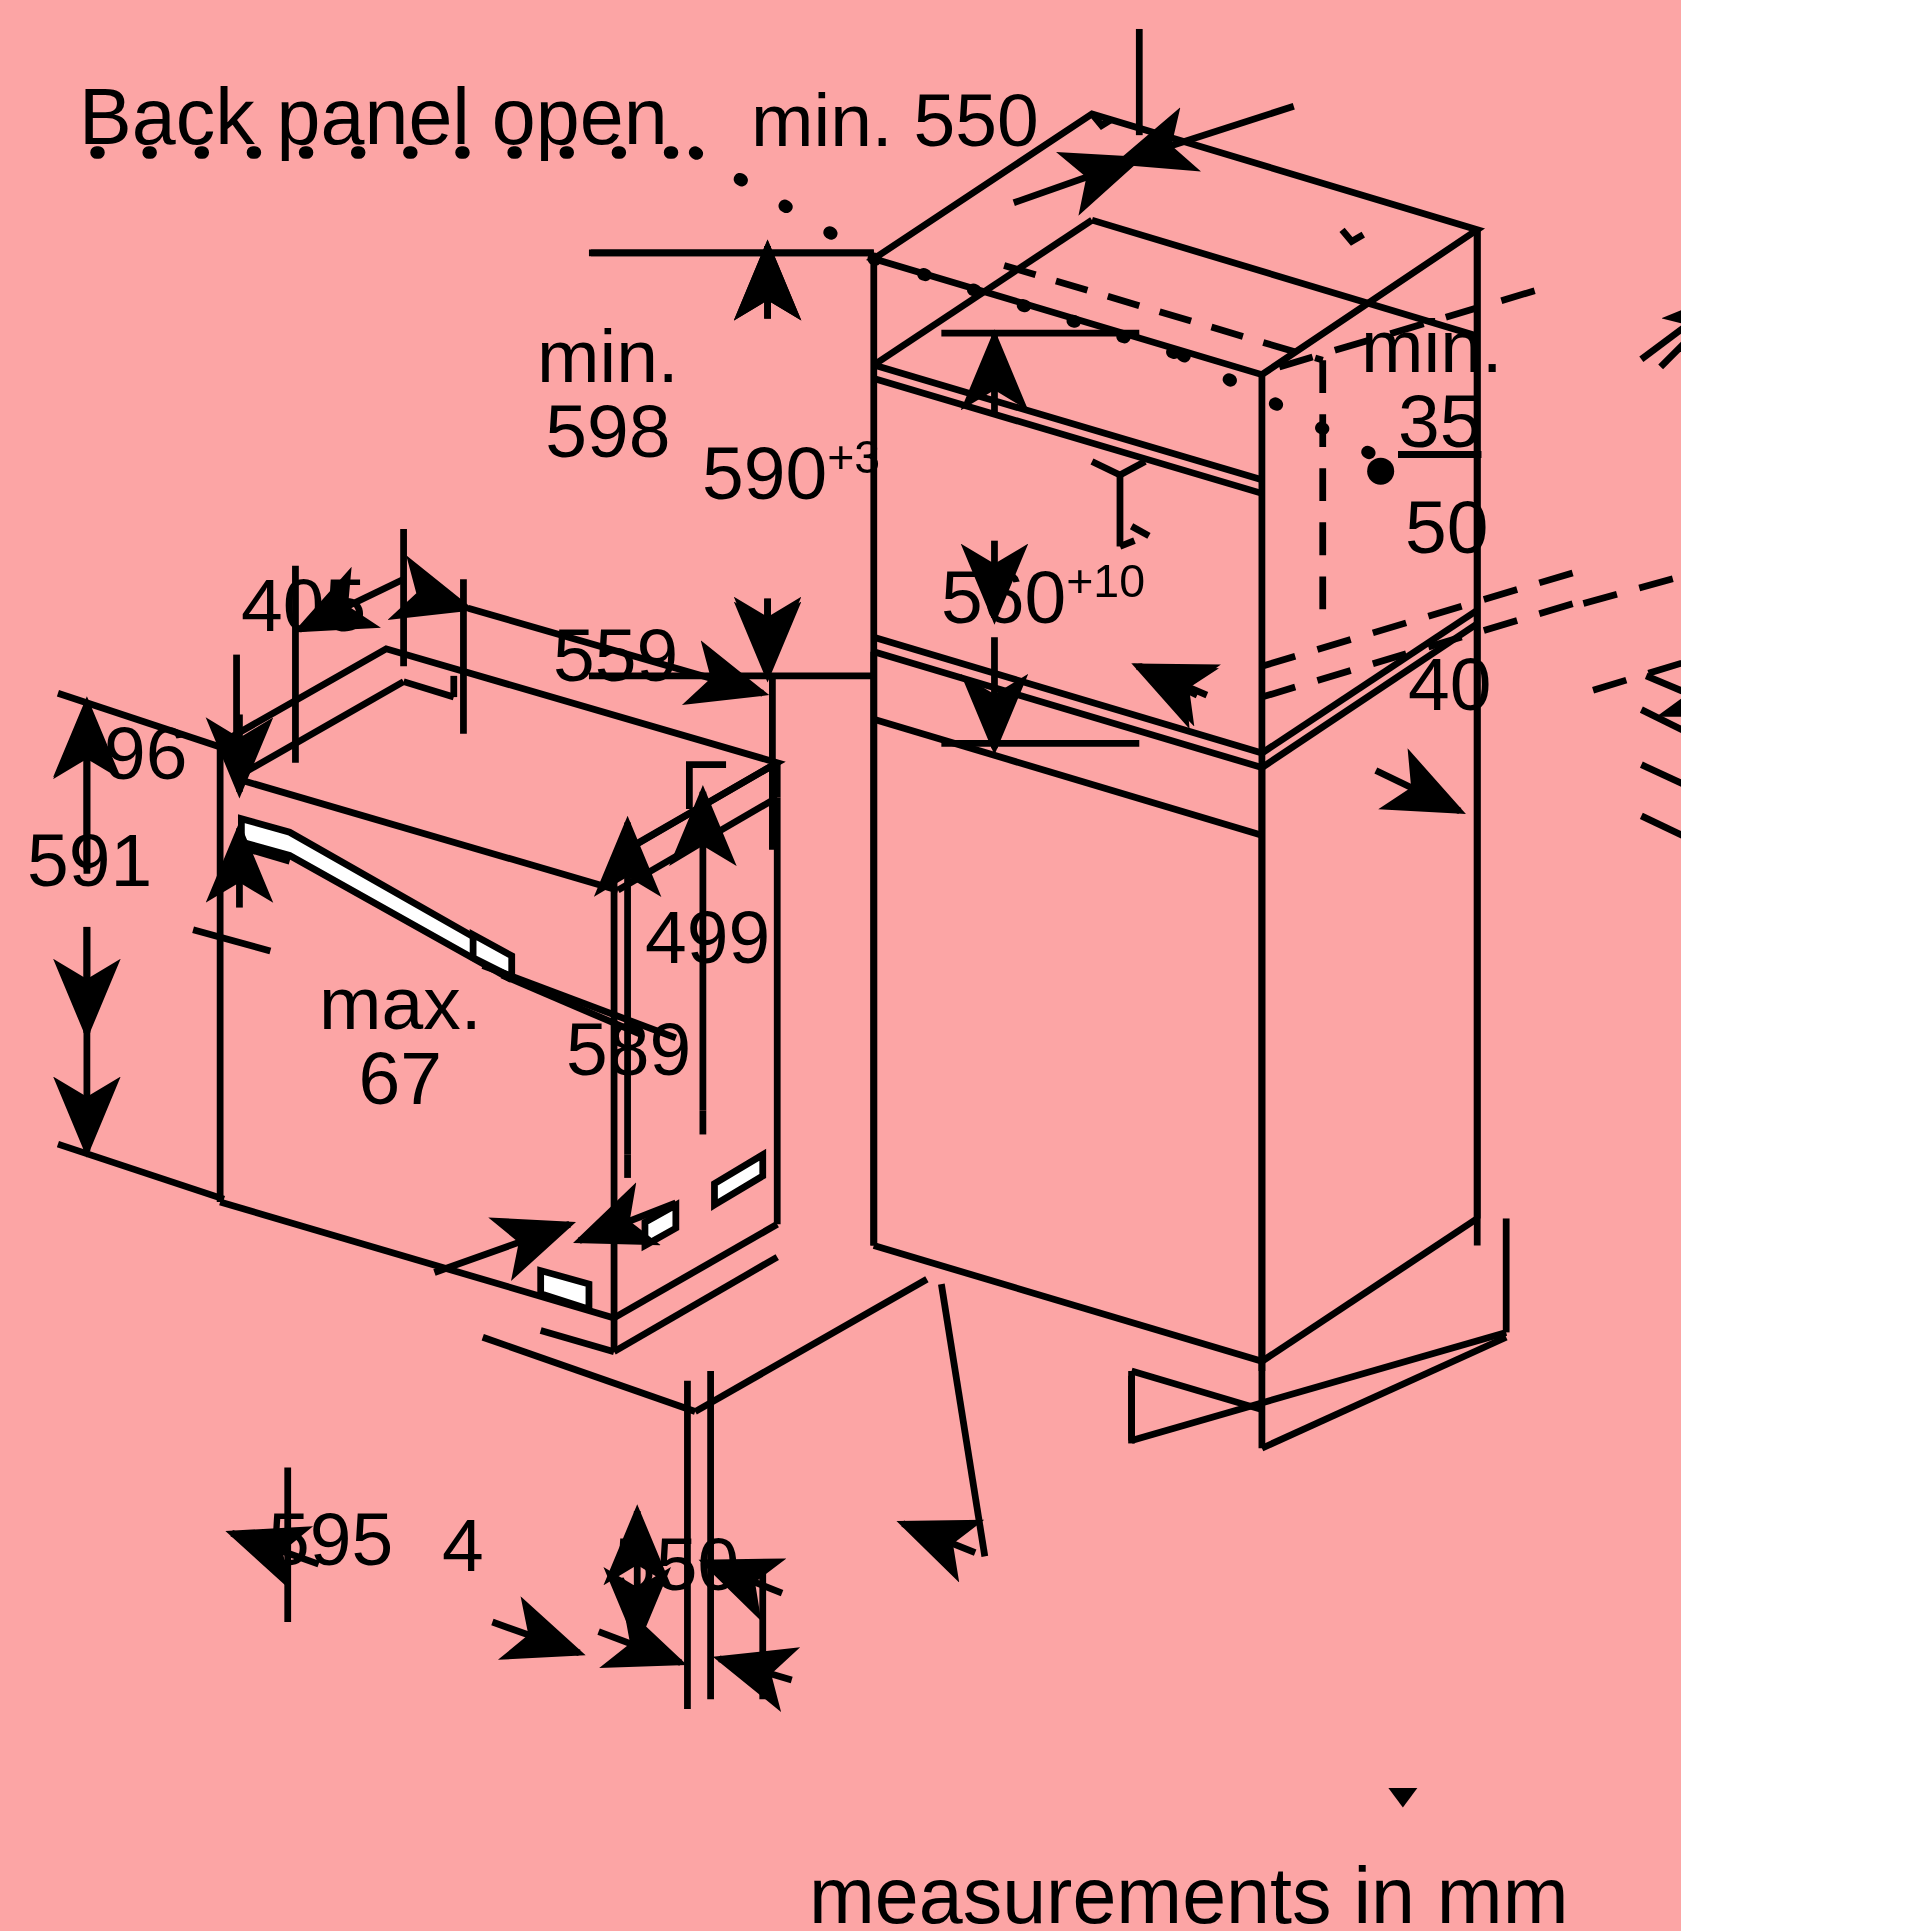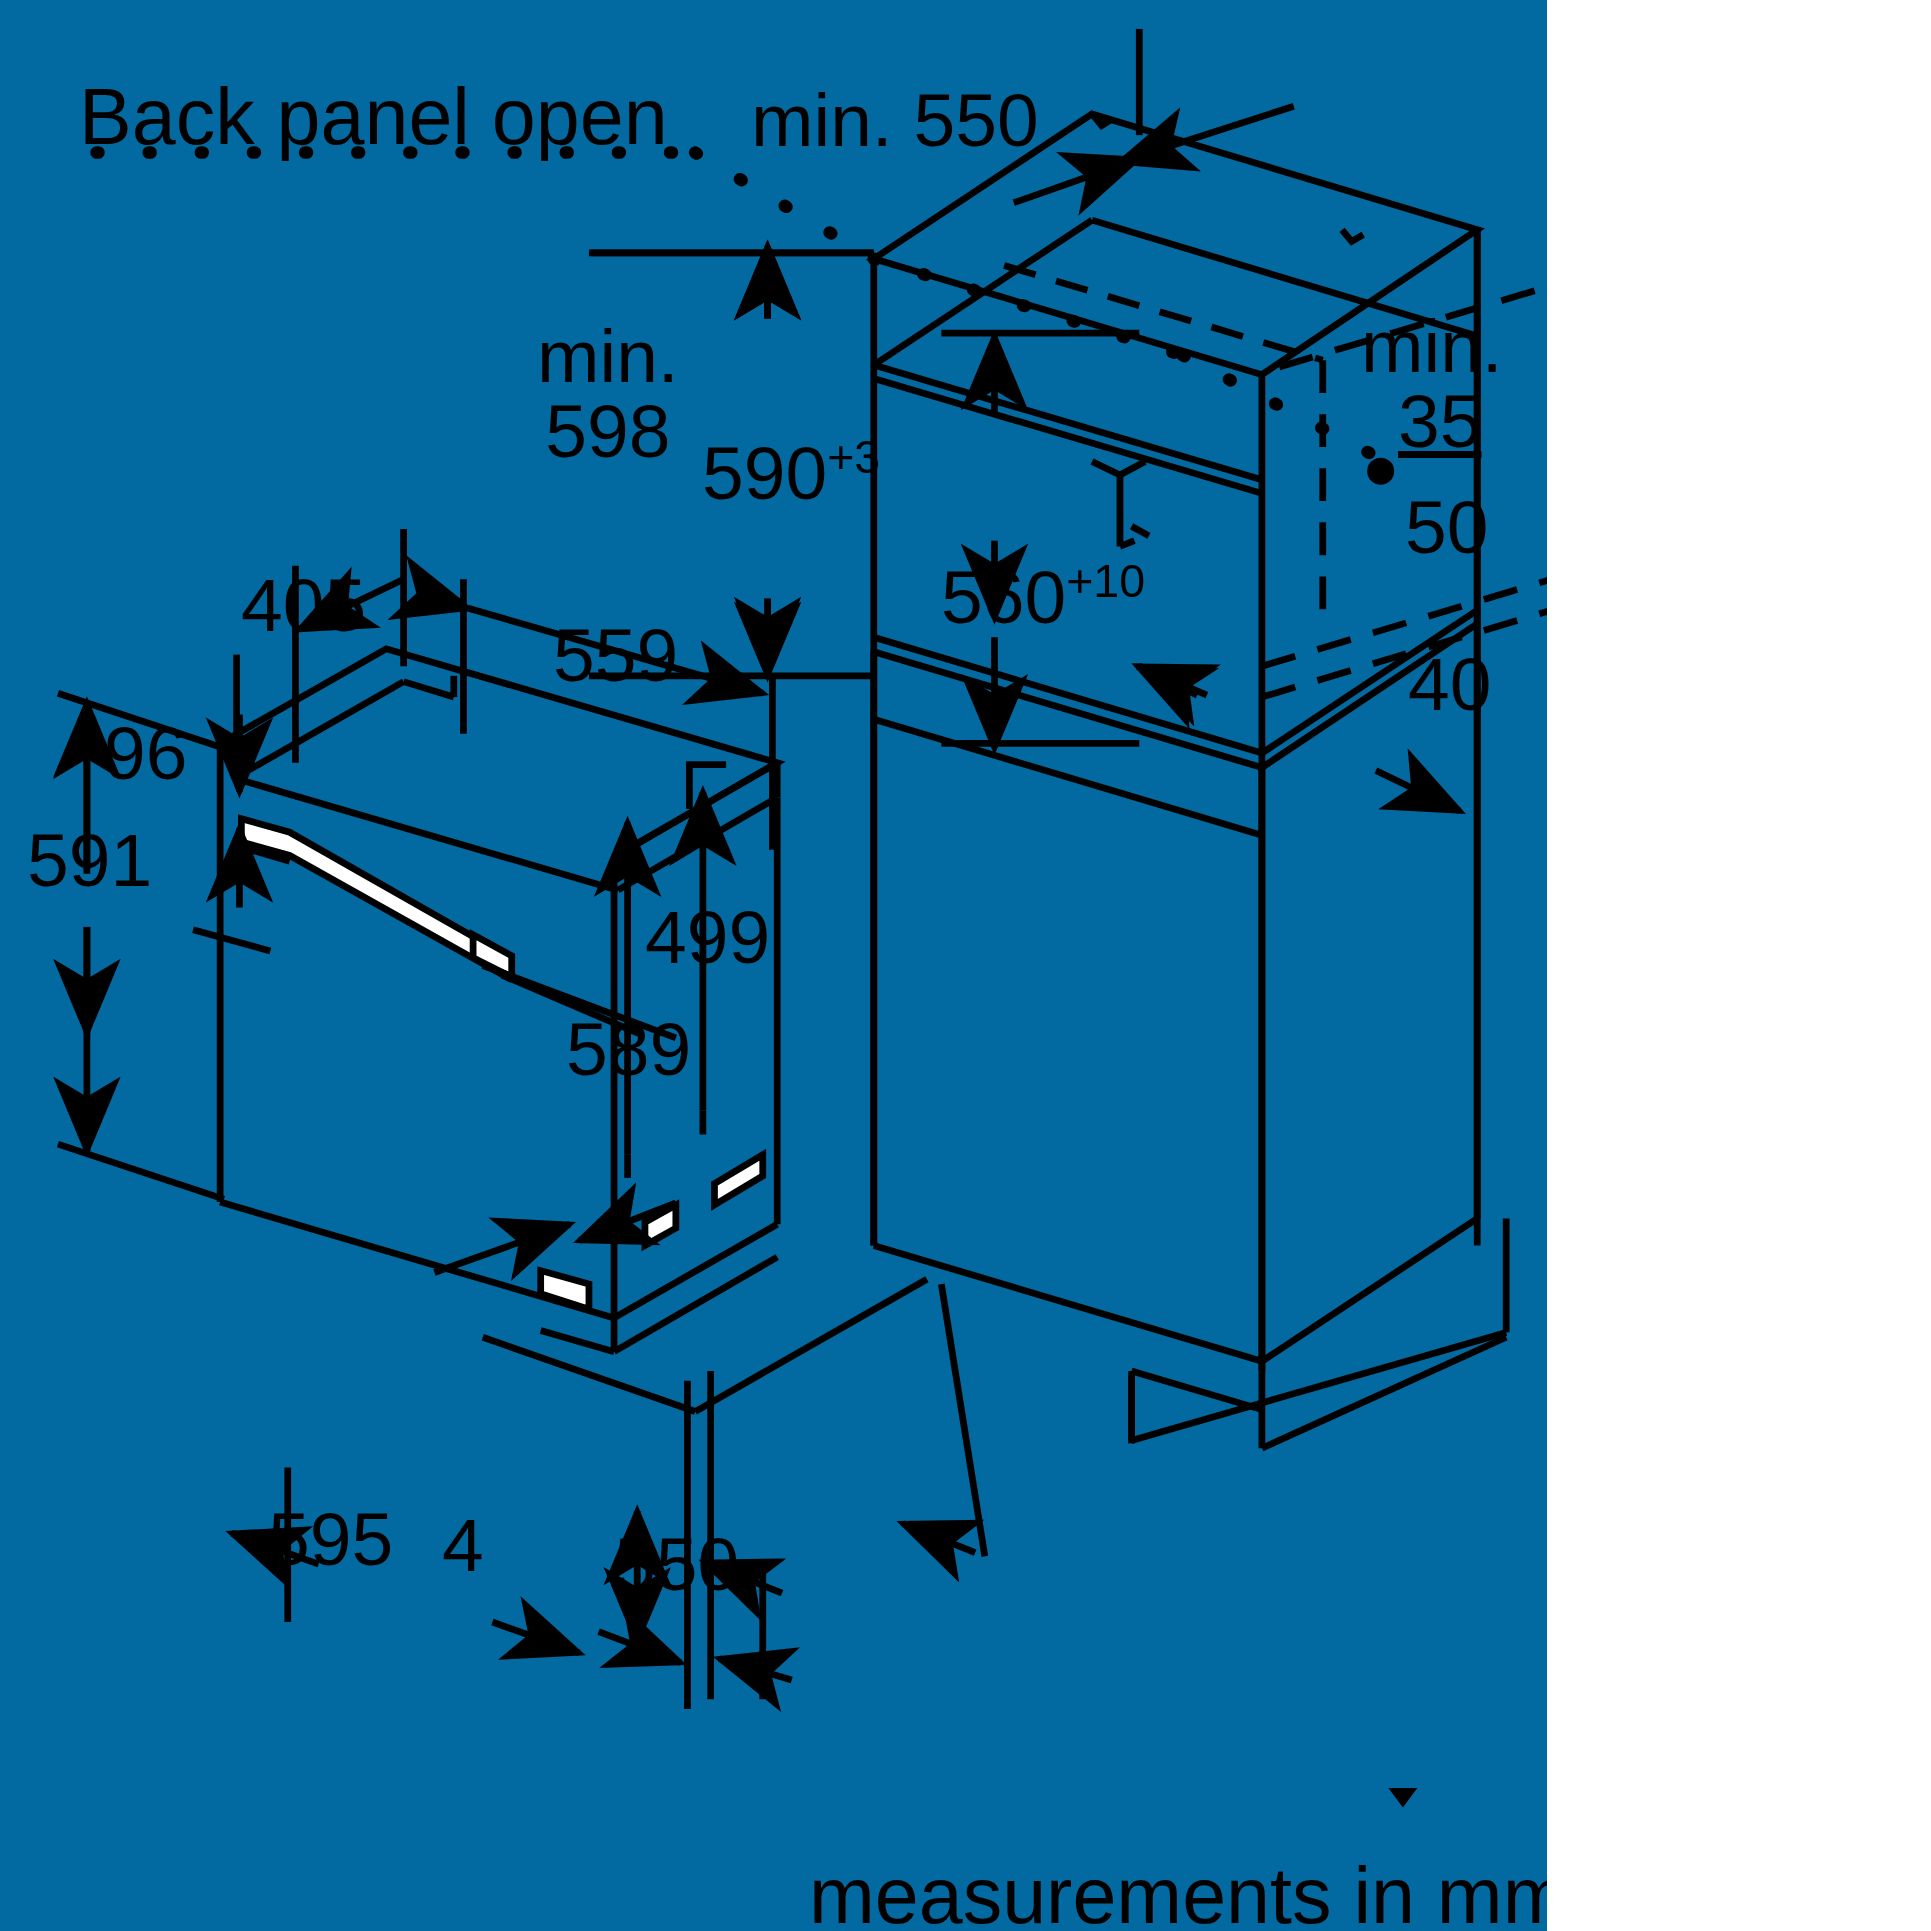--- a/index.html
+++ b/index.html
@@ -1,19 +1,19 @@
 <!DOCTYPE html>
 <html><head>
 <meta charset="utf-8">
 <style>
   html,body{margin:0;padding:0;background:#ffffff;}
   #stage{
     position:relative;
-    width:1547px;height:1931px;
-    background:#0369a1;
+    width:1681px;height:1931px;
+    background:#fca5a5;
     font-family:"Liberation Sans", sans-serif;
     overflow:hidden;
   }
   #stage svg{position:absolute;left:0;top:0;width:1931px;height:1931px;}
   .lbl{
     position:absolute;
     color:#000;
     font-family:"Liberation Sans", sans-serif;
     white-space:nowrap;
     line-height:1.0;
@@ -382,20 +382,24 @@
   <div class="lbl dim" style="left:241px; top:568px;">405</div>
 
   <div class="lbl dim" style="left:553px; top:618px;">559</div>
 
   <div class="lbl dim" style="left:104px; top:716px;">96</div>
 
   <div class="lbl dim" style="left:27px; top:823px;">591</div>
 
   <div class="lbl dim" style="left:645px; top:900px;">499</div>
 
+  <div class="lbl dim" style="left:319px; top:966px; text-align:center;">
+    <span class="stack">max.</span>
+    <span class="stack">67</span>
+  </div>
 
   <div class="lbl dim" style="left:566px; top:1012px;">589</div>
 
   <div class="lbl dim" style="left:268px; top:1502px;">595</div>
 
   <div class="lbl dim" style="left:442px; top:1508px;">4</div>
 
   <div class="lbl dim" style="left:614px; top:1527px;">550</div>
 
 

